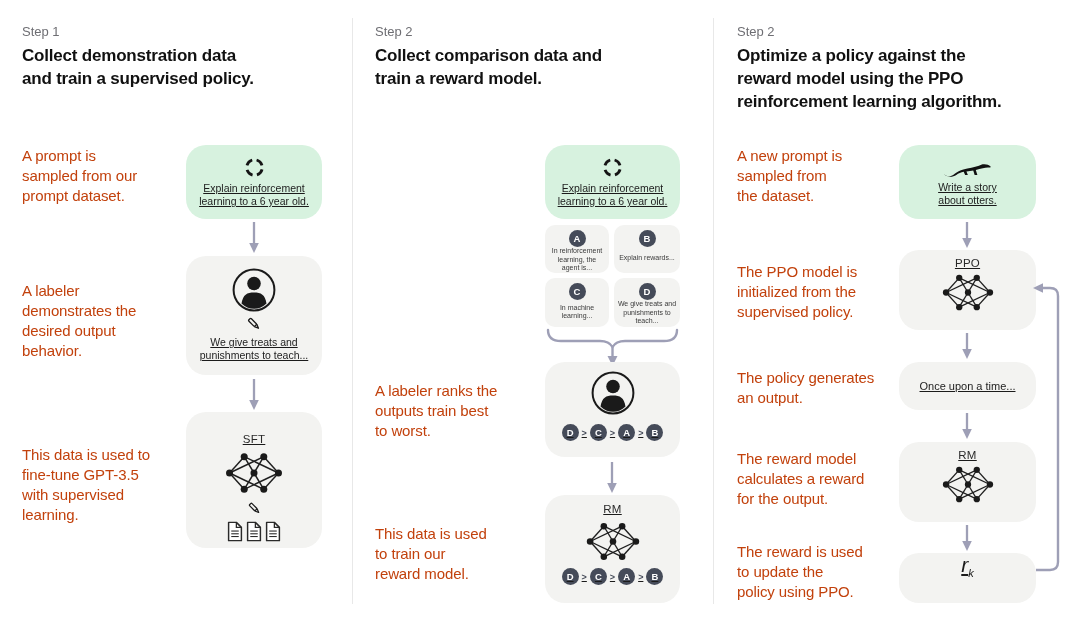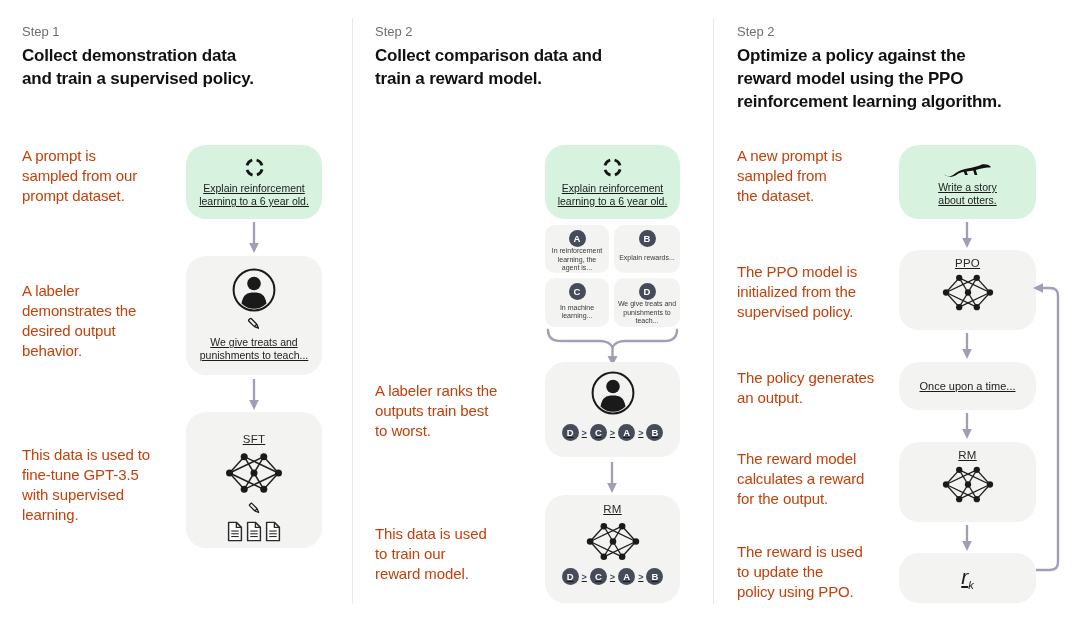--- a/index.html
+++ b/index.html
@@ -433,21 +433,21 @@
     </span>
   </div>
 
   <div class="arrow-v" style="left:961px; top:525px">
     <svg width="12" height="26">
         <line x1="6" y1="0" x2="6" y2="17" stroke="#9e9fb6" stroke-width="2.3"></line>
         <polygon points="1.2,16 10.8,16 6,26" fill="#9e9fb6"></polygon>
       </svg>
   </div>
 
-  <div class="card" style="left:899px; top:553px; width:137px; height:50px; justify-content:center">
+  <div class="card" style="left:899px; top:553px; width:137px; height:50px; justify-content:flex-start">
     <div class="reward-sym"><span>r</span><sub>k</sub></div>
   </div>
 
   <div class="arrow-v" style="left:1030px; top:278px">
     <svg width="40" height="302" viewBox="0 0 40 302">
       <path d="M6,292 H20 Q28,292 28,284 V18 Q28,10 20,10 H12" fill="none" stroke="#9e9fb6" stroke-width="2.4" stroke-linejoin="round"></path>
       <polygon points="13,5.2 13,14.8 3,10" fill="#9e9fb6"></polygon>
     </svg>
   </div>
 

